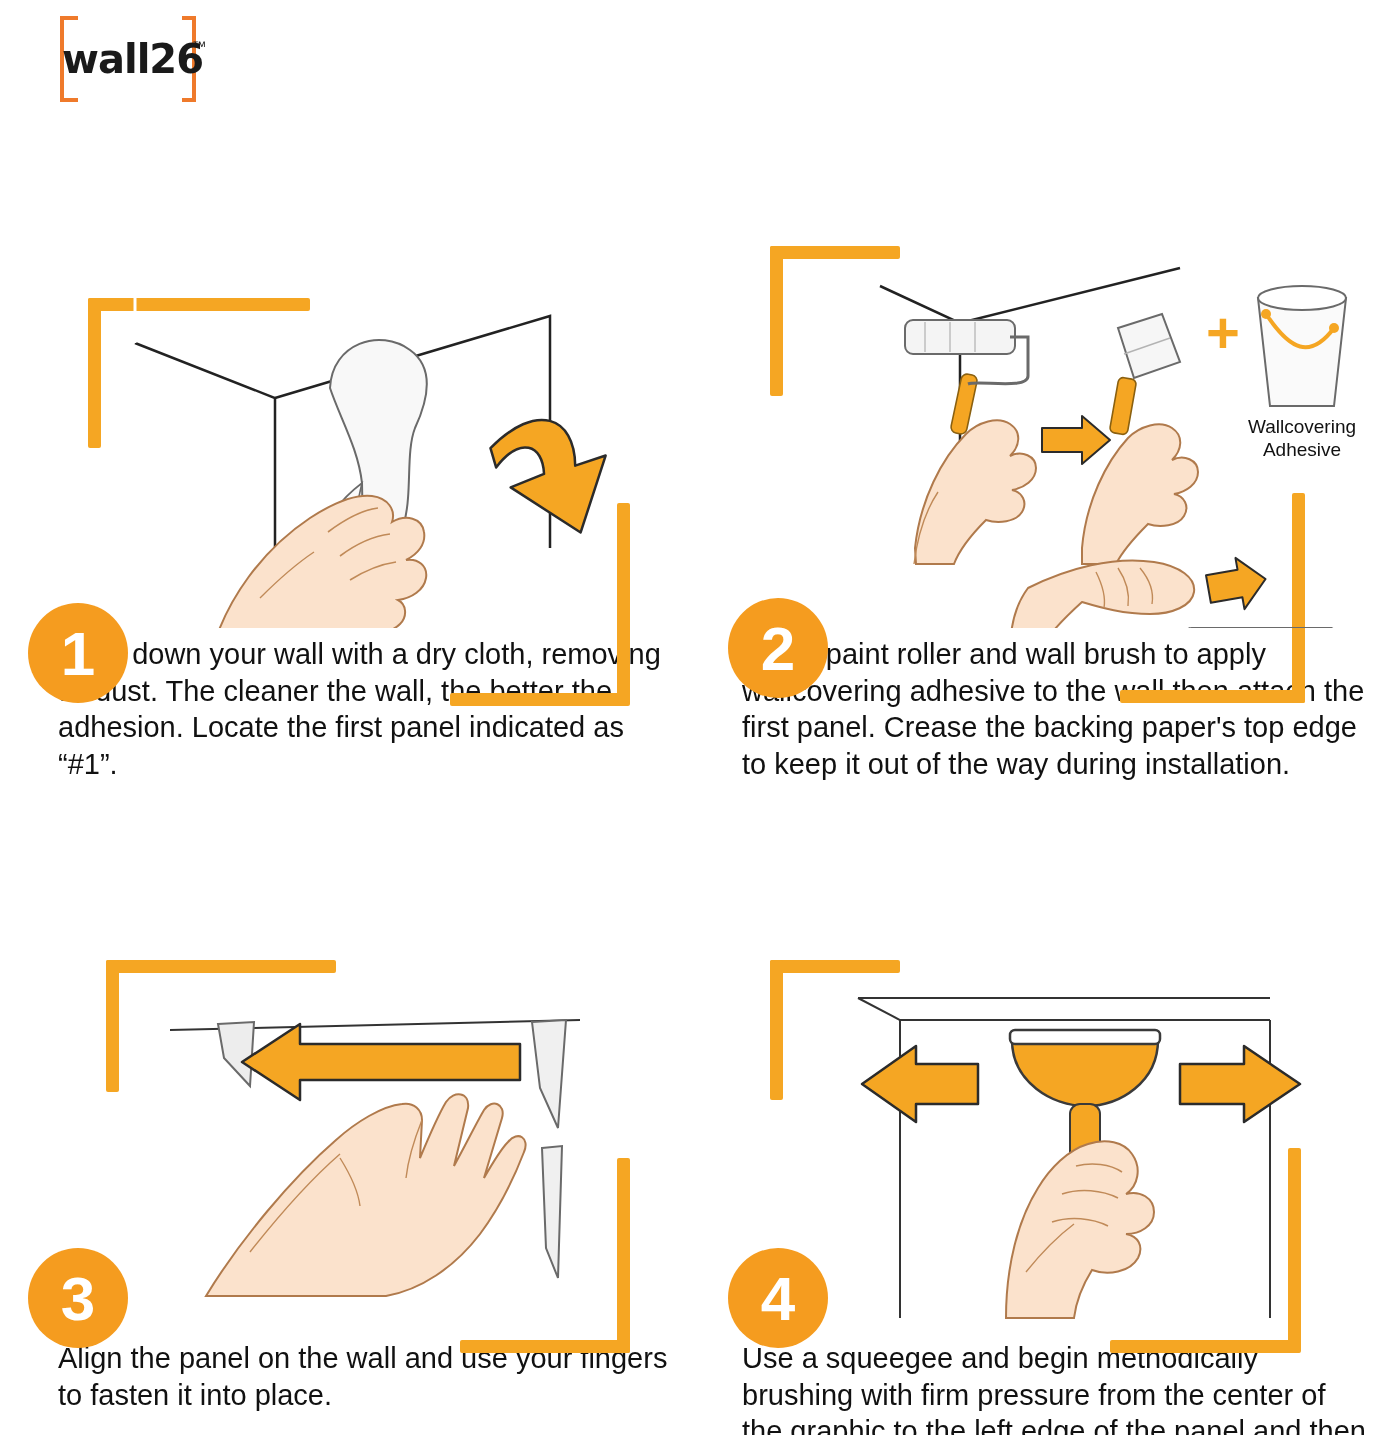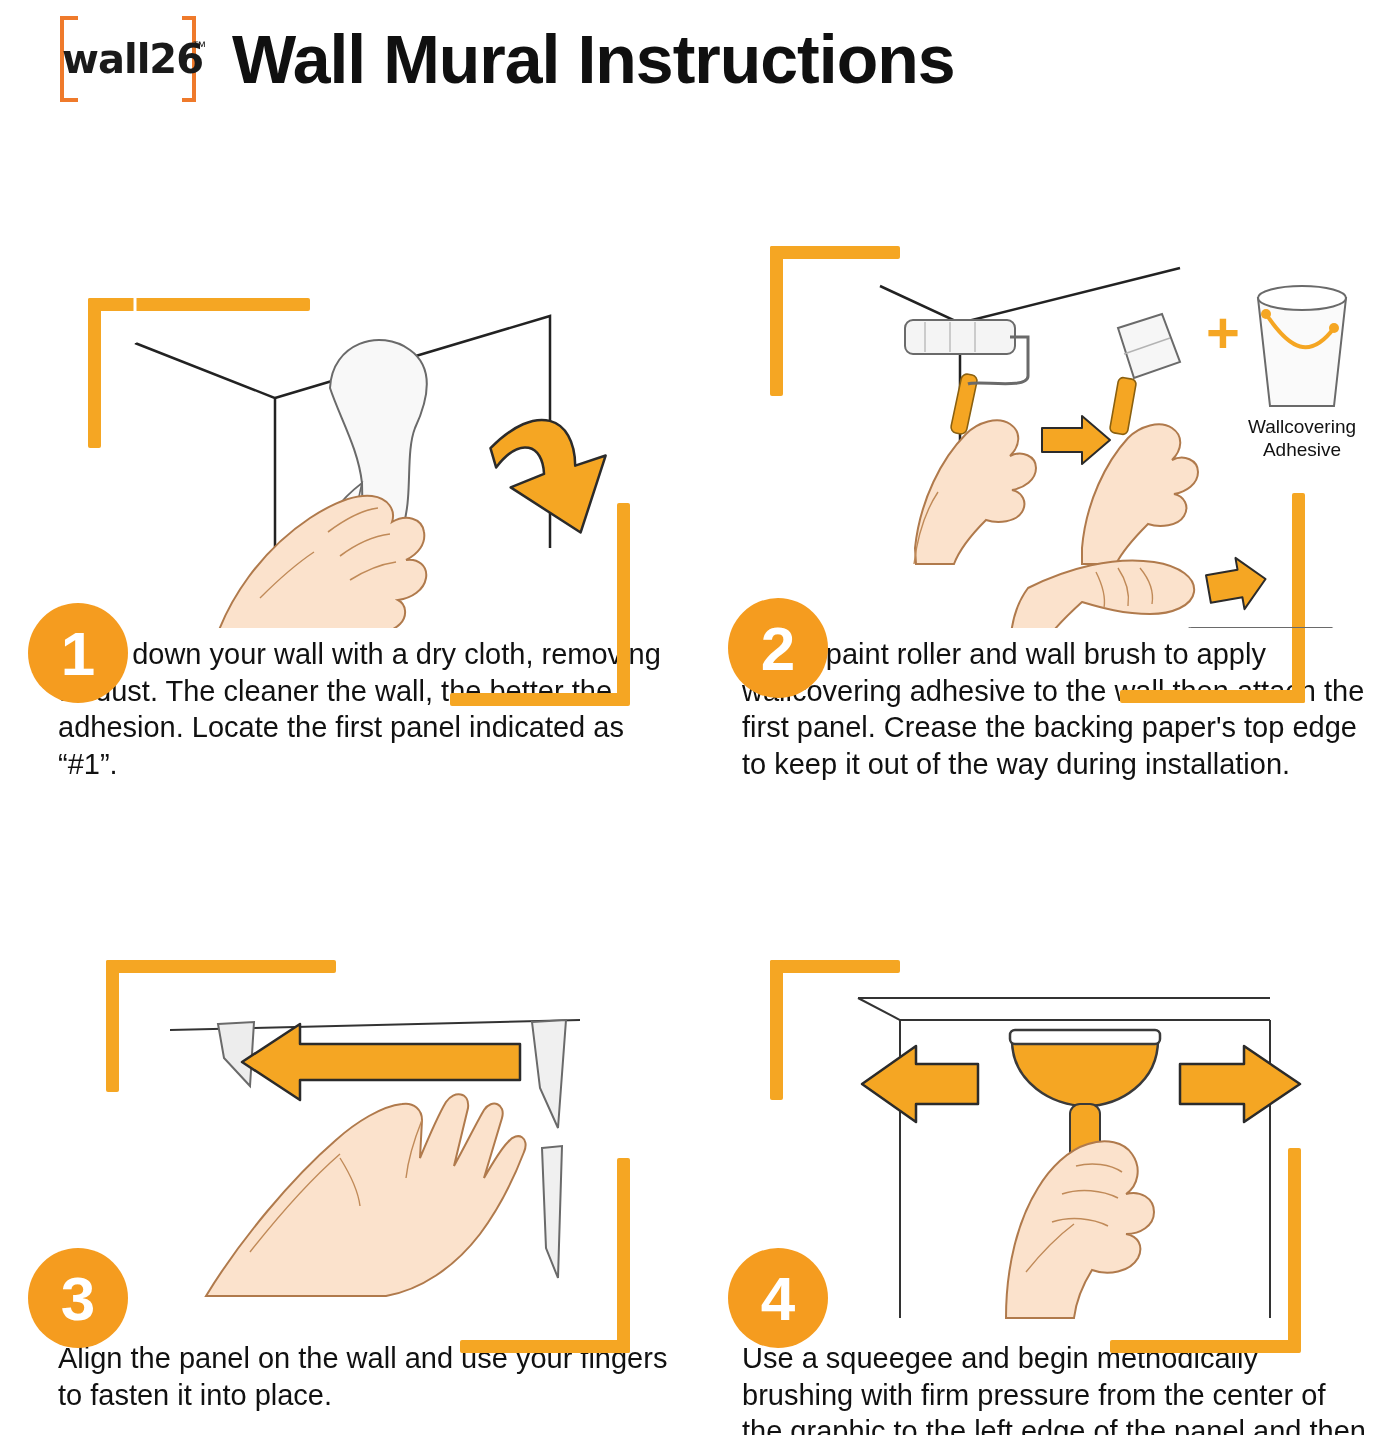--- a/index.html
+++ b/index.html
@@ -145,21 +145,20 @@
 <body>
 
 <div class="header">
   <div class="logo">
     <div class="frame-tl"></div>
     <div class="frame-mask-top"></div>
     <div class="frame-mask-bottom"></div>
     <div class="wordmark">wall26</div>
     <div class="tm">™</div>
   </div>
-  <div class="title">Wall Mural Instructions</div>
 </div>
 
 <div class="grid">
 
   <div class="step" style="left:10px; top:10px;">
     <div class="illus">
 
       <div class="bracket br-h" style="left:78px; top:170px; width:222px;"></div>
       <div class="bracket br-v" style="left:78px; top:170px; height:150px;"></div>
       <div class="bracket br-h" style="left:440px; top:565px; width:180px;"></div>

